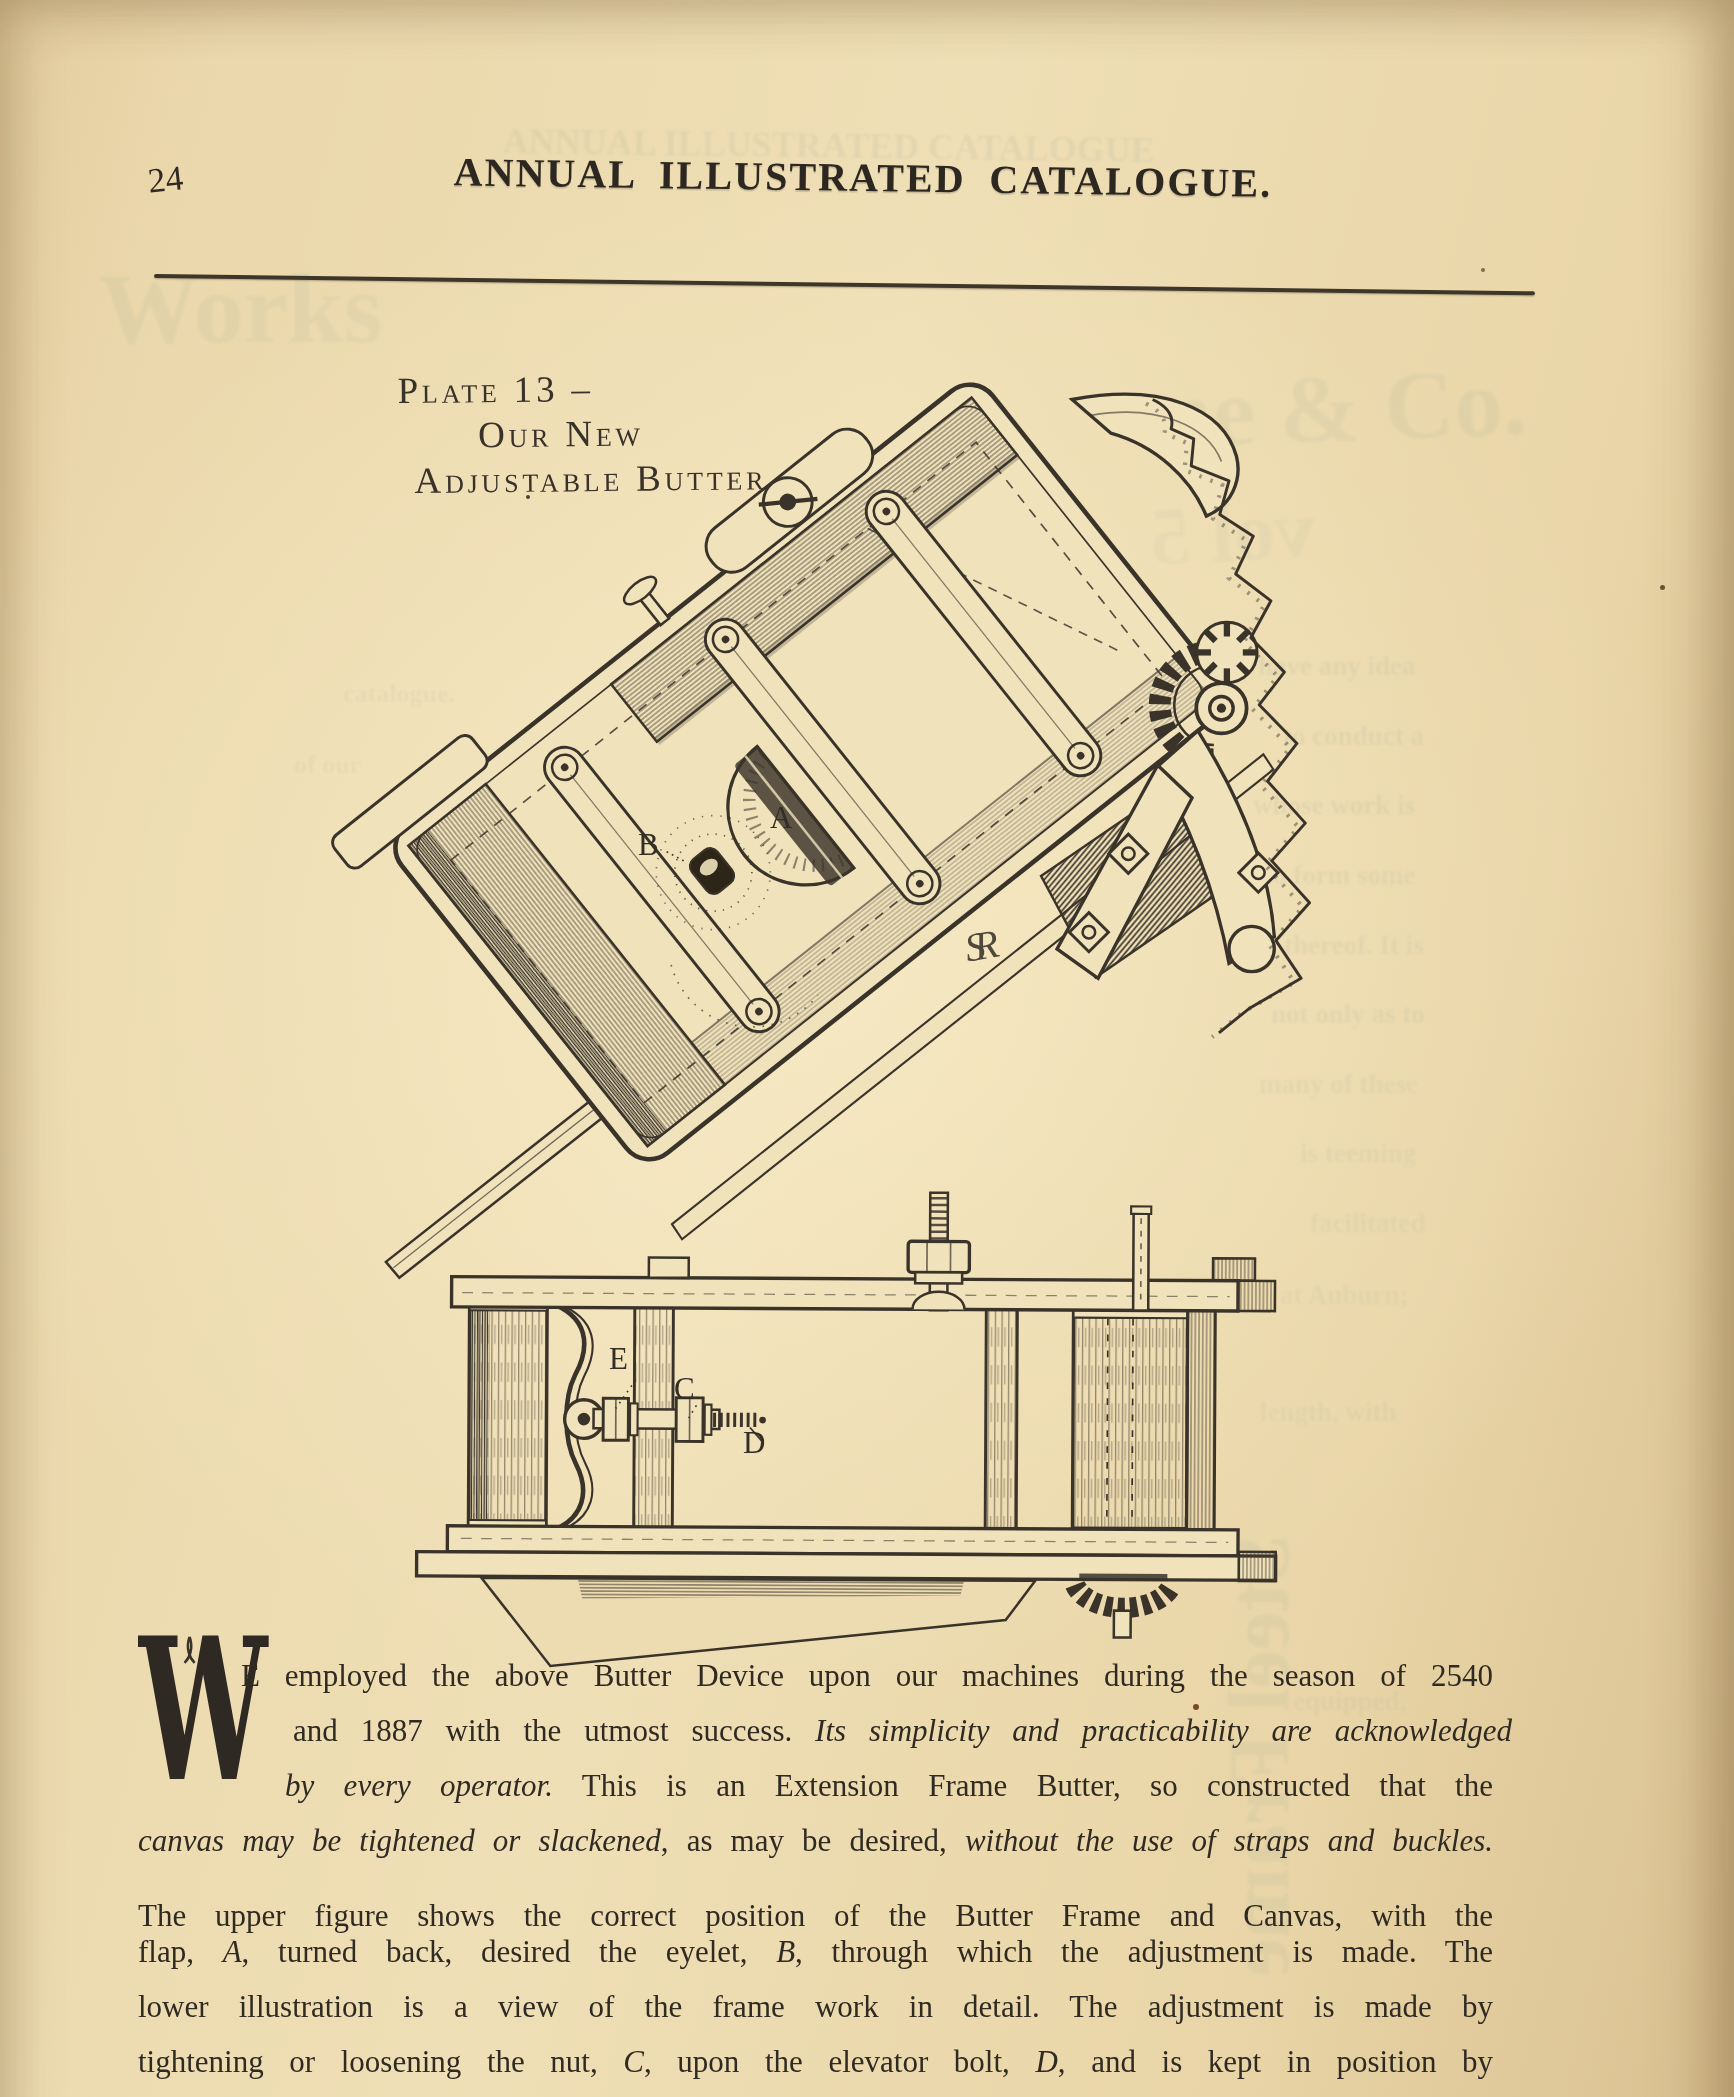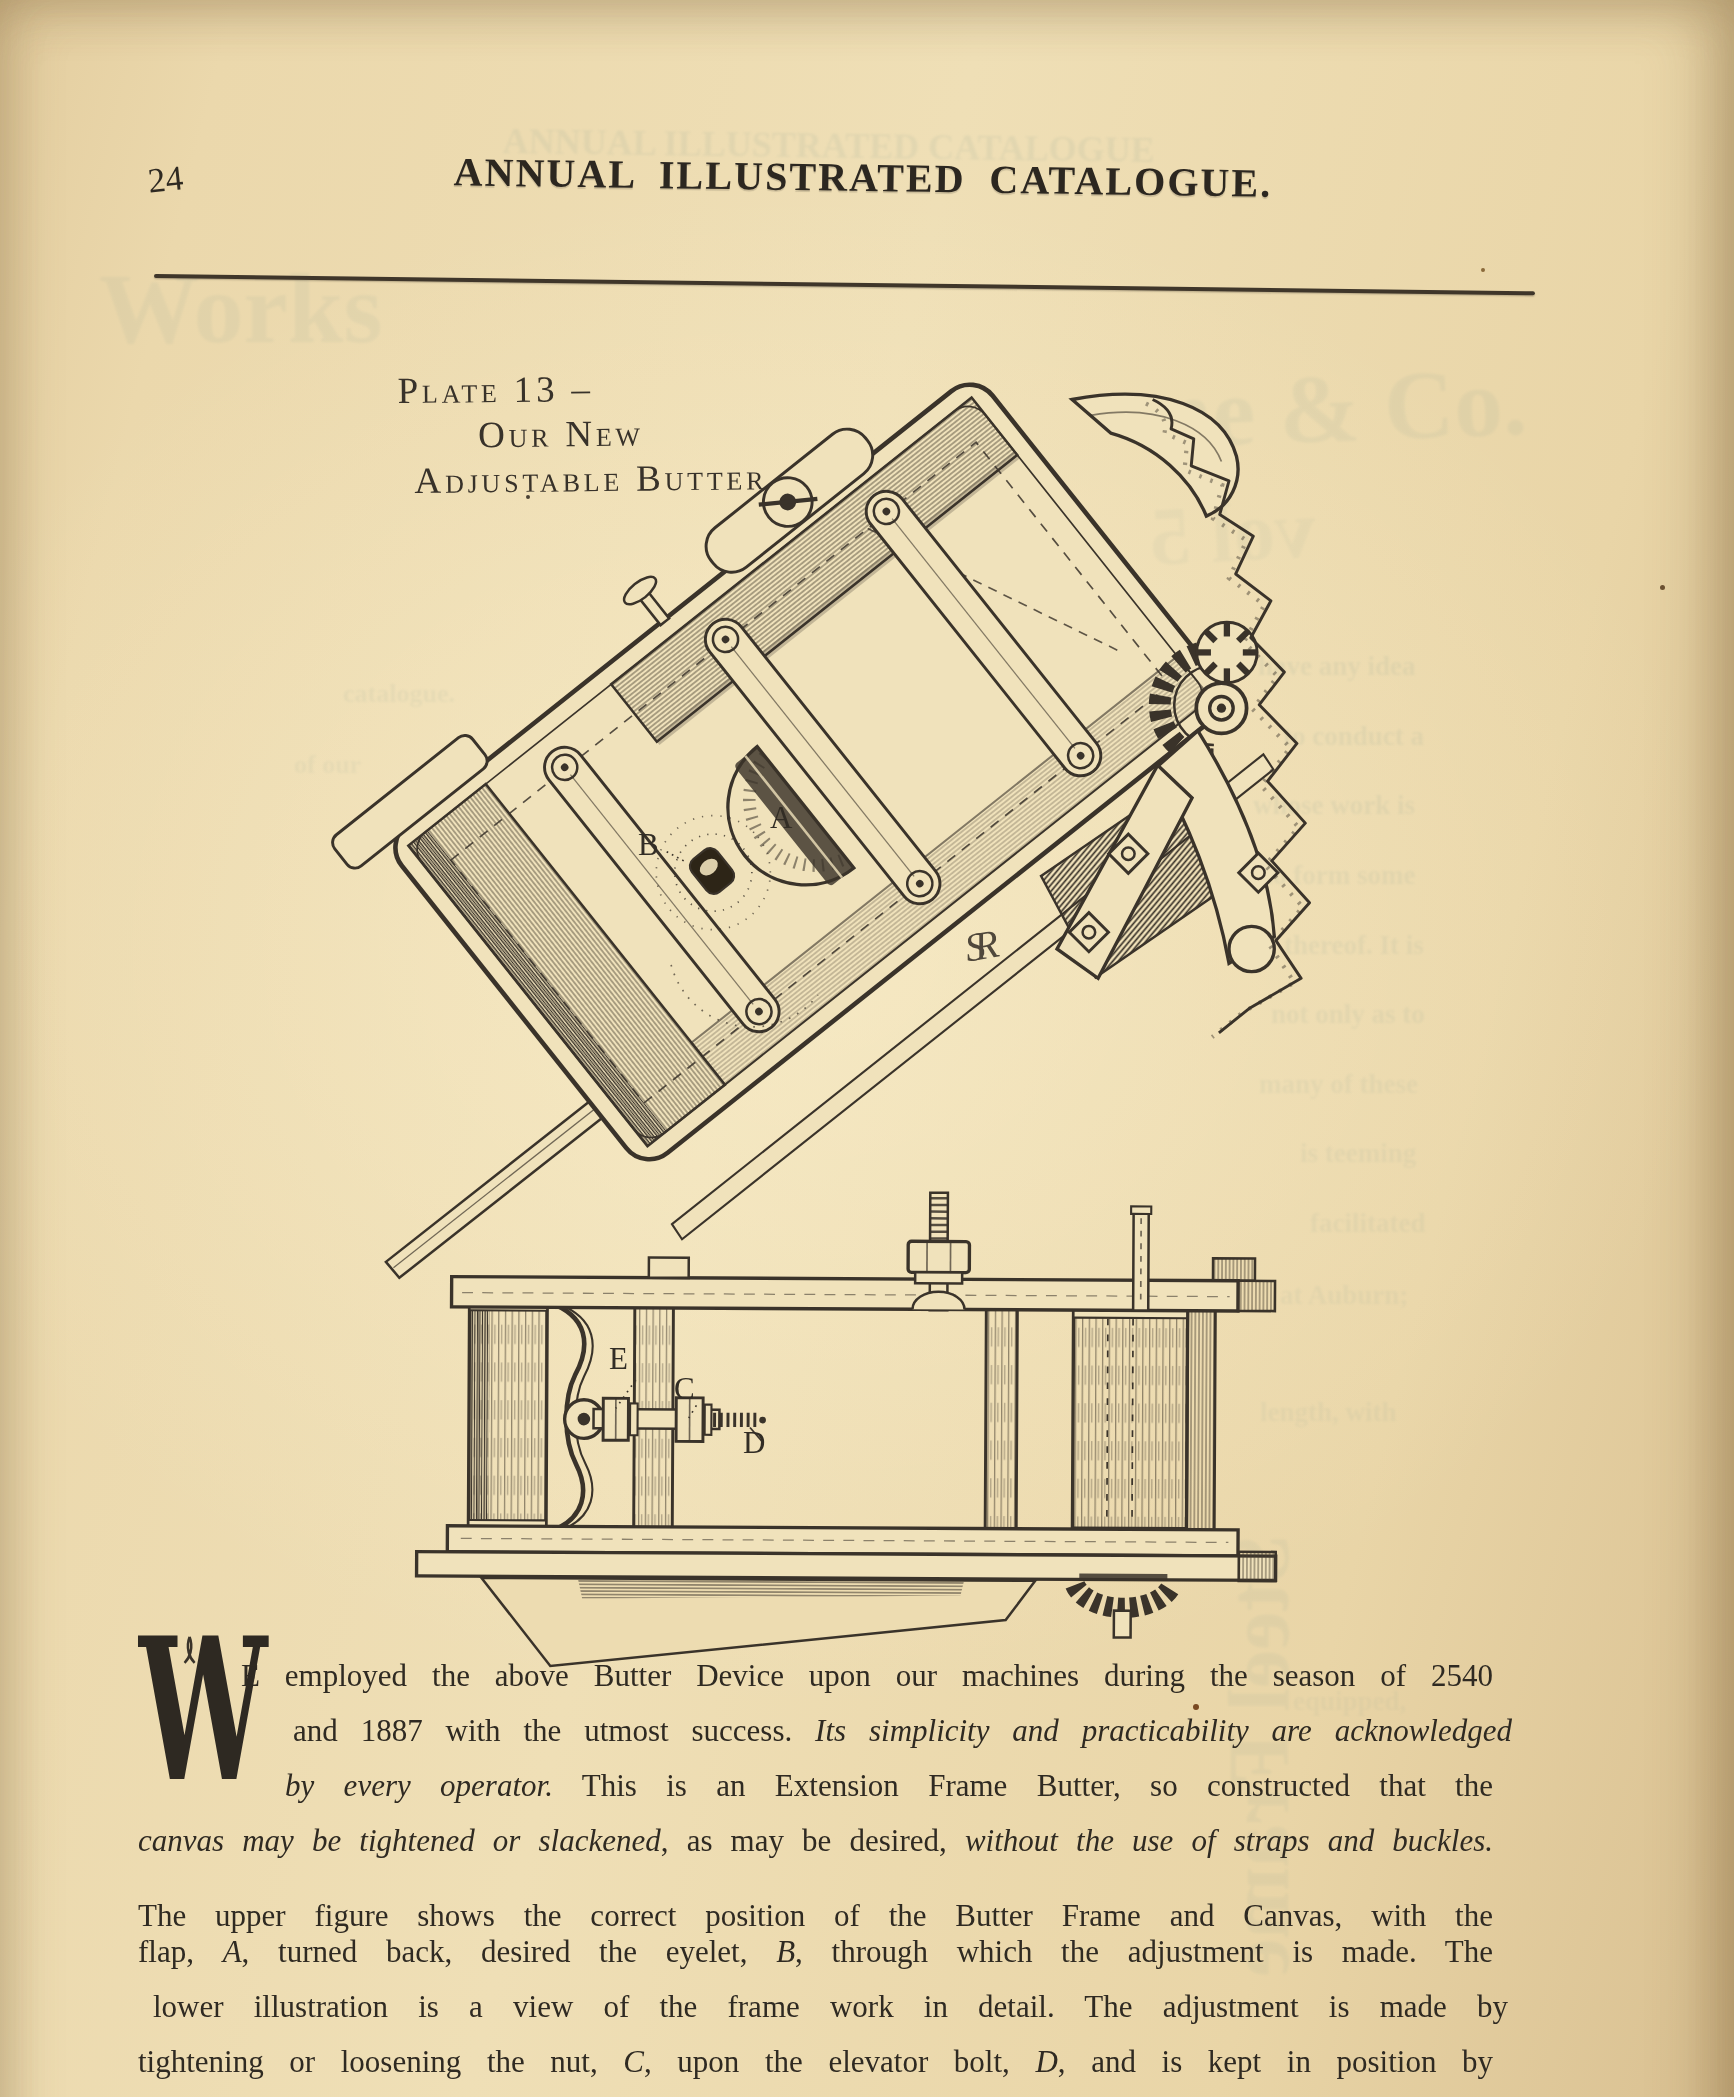--- a/index.html
+++ b/index.html
@@ -286,21 +286,21 @@
   <div class="monogram">SR</div>
 
   <div class="dropcap">W</div>
   <div>
       <div class="pline" style="left: 241px; width: 1252px; top: 1658px;"><span>E employed the above Butter Device upon our machines during the season of 2540</span></div>
       <div class="pline" style="left: 275px; width: 1219px; top: 1713px; margin-left: 18px;"><span>and 1887 with the utmost success. </span><span class="it">Its simplicity and practicability are acknowledged</span></div>
       <div class="pline" style="left: 285px; width: 1208px; top: 1768px;"><span class="it">by every operator.</span><span> This is an Extension Frame Butter, so constructed that the</span></div>
       <div class="pline" style="left: 138px; width: 1355px; top: 1823px;"><span class="it">canvas may be tightened or slackened</span><span>, as may be desired, </span><span class="it">without the use of straps and buckles.</span></div>
       <div class="pline" style="left: 138px; width: 1355px; top: 1878px; margin-top: 20px;"><span>The upper figure shows the correct position of the Butter Frame and Canvas, with the</span></div>
       <div class="pline" style="left: 138px; width: 1355px; top: 1934px;"><span>flap, </span><span class="it">A</span><span>, turned back, desired the eyelet, </span><span class="it">B</span><span>, through which the adjustment is made. The</span></div>
-      <div class="pline" style="left: 153px; width: 1355px; top: 1989px;"><span>lower illustration is a view of the frame work in detail. The adjustment is made by</span></div>
+      <div class="pline" style="left: 138px; width: 1355px; top: 1989px;"><span>lower illustration is a view of the frame work in detail. The adjustment is made by</span></div>
       <div class="pline" style="left: 138px; width: 1355px; top: 2044px;"><span>tightening or loosening the nut, </span><span class="it">C</span><span>, upon the elevator bolt, </span><span class="it">D</span><span>, and is kept in position by</span></div>
     </div>
 
   <div class="speck" style="left:1193px;top:1704px;width:5.9px;height:5.9px;background:#7a4a22;"></div>
   <div class="speck" style="left:526px;top:495px;width:4.2px;height:4.2px;background:#4a4134;"></div>
   <div class="speck" style="left:1660px;top:585px;width:5px;height:5px;background:#6b5132;"></div>
 
   <div class="speck" style="left:1481px;top:268px;width:3.8px;height:3.8px;background:#8a6a3a;"></div>
 </div>
 

